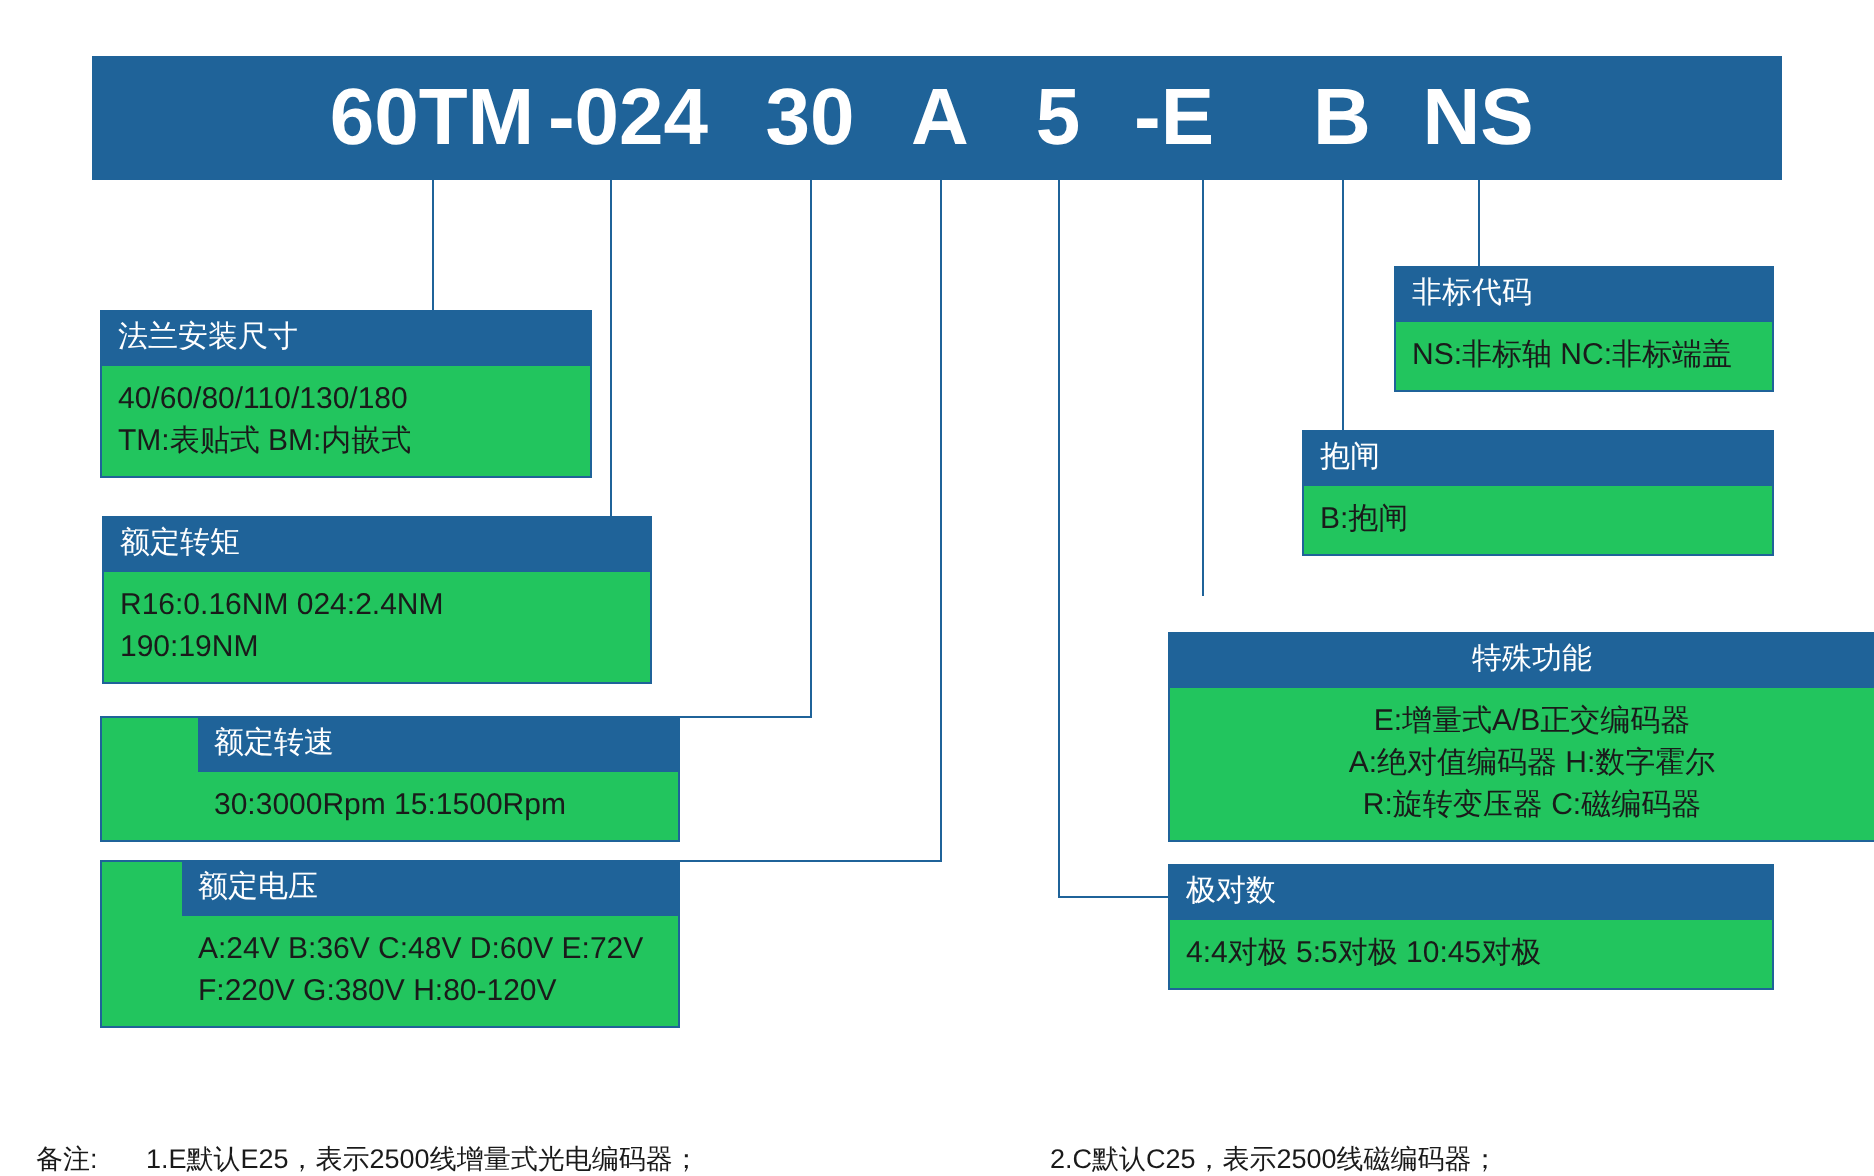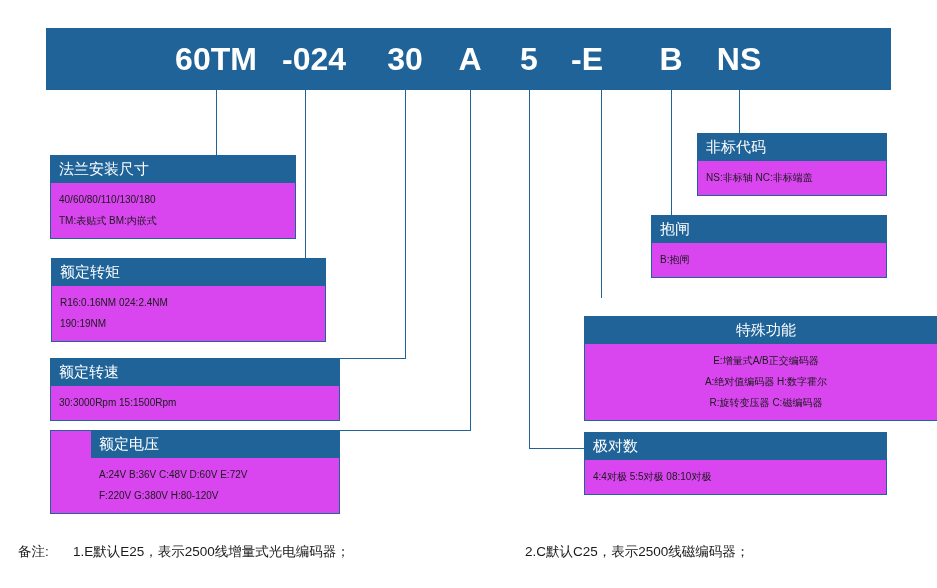--- a/index.html
+++ b/index.html
@@ -29,64 +29,65 @@
     height: 62px;
     background: #1f6399;
   }
   .code-token {
     position: absolute;
     top: 0;
     height: 62px;
     line-height: 62px;
     color: #ffffff;
     font-weight: bold;
-    font-size: 32px;
+    font-size: 40px;
     text-align: center;
     white-space: nowrap;
   }
 
   
   .line {
     position: absolute;
     background: #1f6399;
   }
   .vline { width: 1px; }
   .hline { height: 1px; }
 
   
   .box {
     position: absolute;
     border: 1px solid #1f6399;
-    background: #d946ef;
+    background: #22c55e;
     box-sizing: border-box;
   }
   .box .title {
     background: #1f6399;
     color: #ffffff;
     font-size: 15px;
     font-weight: normal;
     padding: 4px 8px 5px 8px;
     line-height: 18px;
     white-space: nowrap;
   }
   .box .body {
     padding: 6px 8px 7px 8px;
-    font-size: 10px;
+    font-size: 15px;
     line-height: 21px;
     color: #1a1a1a;
     white-space: nowrap;
   }
   .box .body .row { display: block; }
 
   
   .note {
     position: absolute;
     font-size: 13.5px;
     color: #1a1a1a;
     white-space: nowrap;
+    margin-top: 28px;
   }
 </style>
 </head>
 <body>
 
 <div id="stage">
 
   <div class="code-bar">
     <div class="code-token" style="left:118px;width:104px;">60TM</div>
     <div class="code-token" style="left:226px;width:84px;">-024</div>
@@ -128,21 +129,21 @@
   </div>
 
   <div class="box" style="left:51px; top:258px; width:275px;">
     <div class="title">额定转矩</div>
     <div class="body">
       <span class="row">R16:0.16NM 024:2.4NM</span>
       <span class="row">190:19NM</span>
     </div>
   </div>
 
-  <div class="box" style="left:50px; top:358px; width:290px;">
+  <div class="box" style="left:50px; top:358px; width:290px;padding-left:48px;">
     <div class="title">额定转速</div>
     <div class="body">
       <span class="row">30:3000Rpm 15:1500Rpm</span>
     </div>
   </div>
 
   <div class="box" style="left:50px; top:430px; width:290px;padding-left:40px;">
     <div class="title">额定电压</div>
     <div class="body">
       <span class="row">A:24V B:36V C:48V D:60V E:72V</span>
@@ -169,21 +170,21 @@
     <div class="body">
       <span class="row">E:增量式A/B正交编码器</span>
       <span class="row">A:绝对值编码器    H:数字霍尔</span>
       <span class="row">R:旋转变压器        C:磁编码器</span>
     </div>
   </div>
 
   <div class="box" style="left:584px; top:432px; width:303px;">
     <div class="title">极对数</div>
     <div class="body">
-      <span class="row">4:4对极      5:5对极      08:10对极</span>
+      <span class="row">4:4对极      5:5对极      10:45对极</span>
     </div>
   </div>
 
   <div class="note" style="left:18px; top:543px;">备注:</div>
   <div class="note" style="left:73px; top:543px;">1.E默认E25，表示2500线增量式光电编码器；</div>
   <div class="note" style="left:525px; top:543px;">2.C默认C25，表示2500线磁编码器；</div>
 
 </div>
 
 </body></html>

